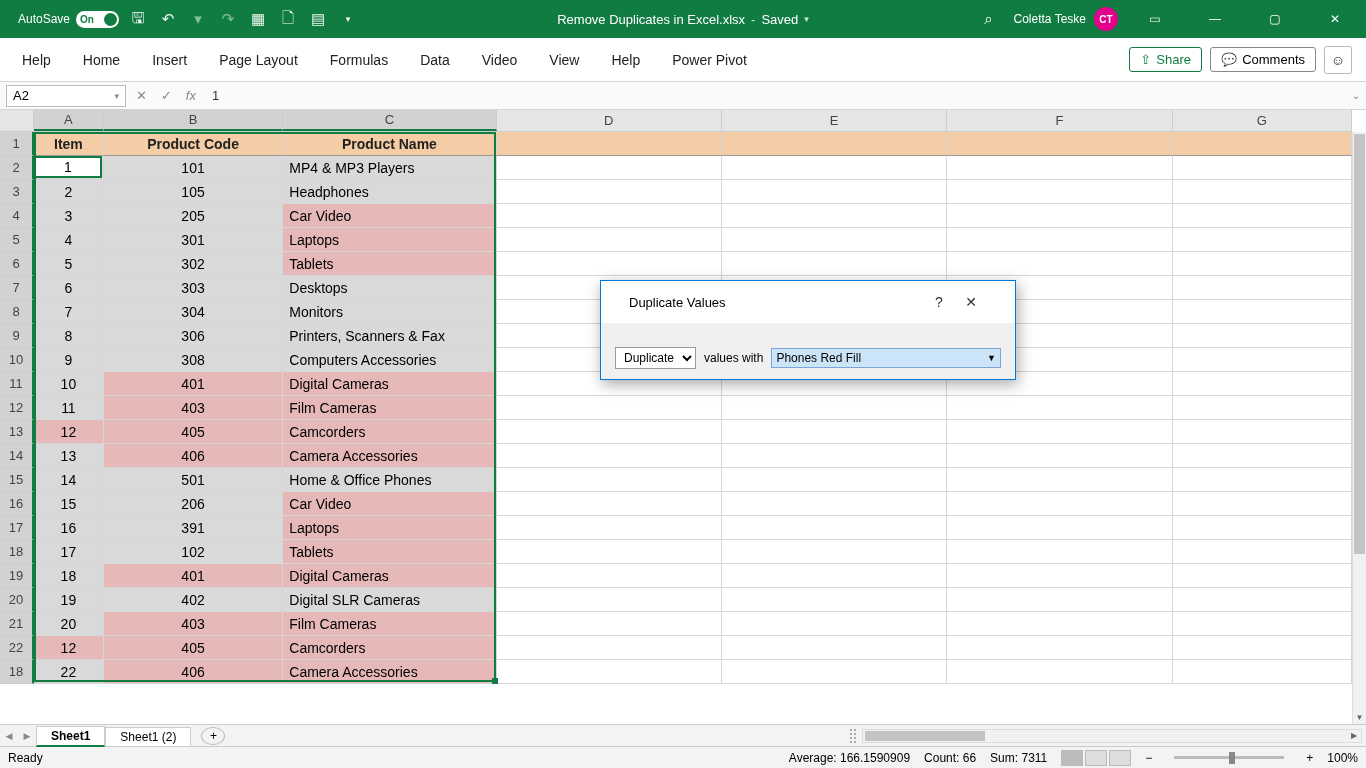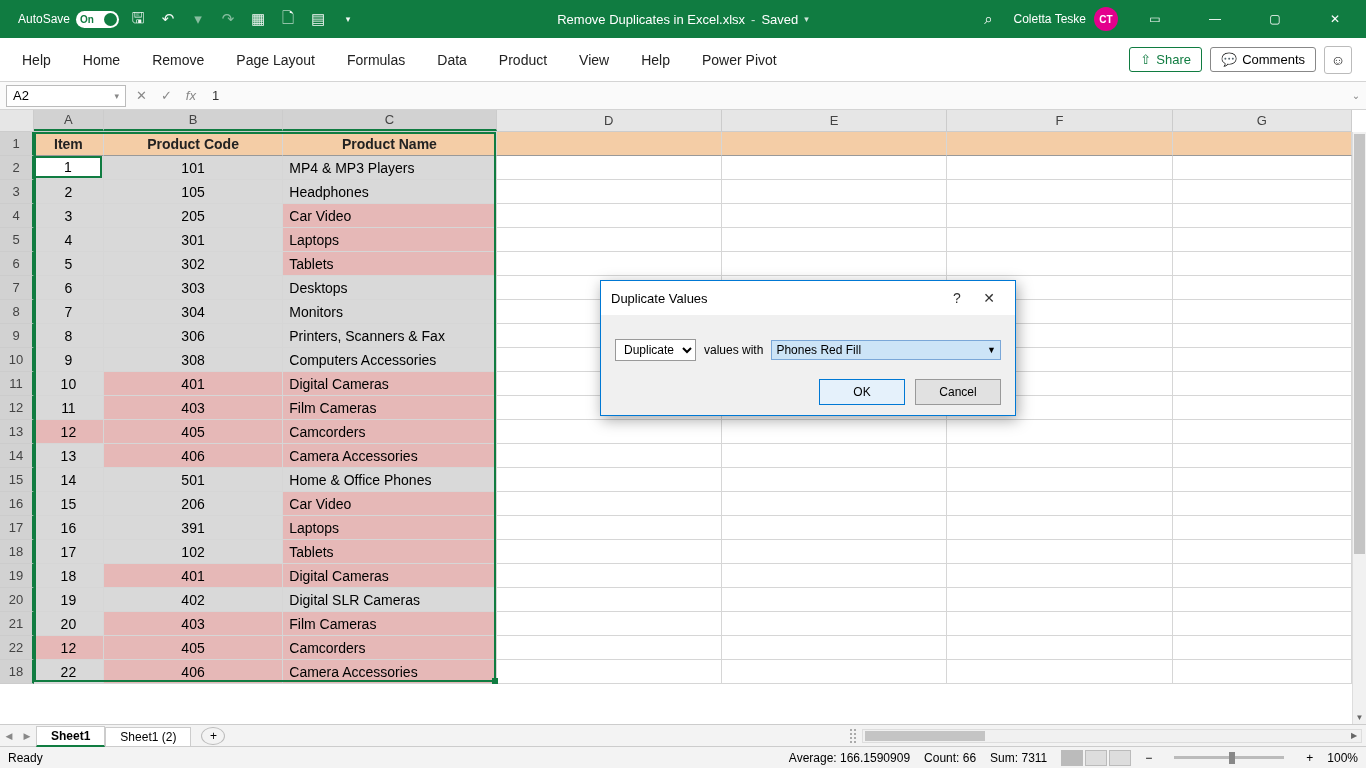--- a/index.html
+++ b/index.html
@@ -81,21 +81,21 @@
 .statusbar { height:22px; background:#f3f3f3; border-top:1px solid #ccc; display:flex; align-items:center; font-size:12px; padding:0 8px; gap:14px;}
 .statusbar .spacer{flex:1;}
 .viewbtns { display:flex; gap:2px;}
 .viewbtn { width:22px; height:16px; background:#ddd; border:1px solid #bbb;}
 .viewbtn.active{background:#bbb;}
 .zoom-slider { width:110px; height:3px; background:#bbb; position:relative; margin:0 8px;}
 .zoom-slider .knob{position:absolute; left:50%; top:-4px; width:6px; height:12px; background:#888;}
 
 
 .dialog { position:absolute; left:600px; top:280px; width:416px; background:#f0f0f0; border:1px solid #0078d4; box-shadow:2px 4px 14px rgba(0,0,0,.35); font-size:12px;}
-.dialog .titlebar-d { height:34px; background:#fff; display:flex; align-items:center; padding:0 10px; font-size:13px;}
+.dialog .titlebar-d { height:42px; background:#fff; display:flex; align-items:center; padding:0 28px; font-size:13px;}
 .dialog .titlebar-d .sp{flex:1;}
 .dialog .titlebar-d .icn{width:32px; text-align:center; font-size:14px; color:#333;}
 .dialog .body { padding:14px 14px 10px 14px;}
 .dialog .row-d { display:flex; align-items:center; gap:8px; margin-top:10px;}
 .dialog select { font-size:12px; padding:2px 4px; background:#fff; border:1px solid #999;}
 .dialog .sel-wide { flex:1; background:#cce4f7; border:1px solid #7aa7d8; padding:2px 4px; display:flex; justify-content:space-between; align-items:center; font-size:12px;}
 .dialog .sel-wide .chev{font-size:9px;}
 .dialog .btnrow { display:flex; justify-content:flex-end; gap:10px; margin-top:18px;}
 .dialog button { width:86px; height:26px; font-size:12px; border:1px solid #999; background:#e1e1e1;}
 .dialog button.primary { border:1px solid #0078d4; background:#e5f1fb;}
@@ -137,25 +137,25 @@
     <span class="winbtn">▭</span>
     <span class="winbtn">—</span>
     <span class="winbtn">▢</span>
     <span class="winbtn">✕</span>
   </div>
 </div>
 
 <div class="ribbon-tabs">
   <div class="ribbon-tab">Help</div>
   <div class="ribbon-tab">Home</div>
-  <div class="ribbon-tab">Remove</div>
+  <div class="ribbon-tab">Insert</div>
   <div class="ribbon-tab">Page Layout</div>
   <div class="ribbon-tab">Formulas</div>
   <div class="ribbon-tab">Data</div>
-  <div class="ribbon-tab">Product</div>
+  <div class="ribbon-tab">Video</div>
   <div class="ribbon-tab">View</div>
   <div class="ribbon-tab">Help</div>
   <div class="ribbon-tab">Power Pivot</div>
   <div class="ribbon-right">
     <div class="share-btn">
         <span>⇧</span>
         <span>Share</span>
       </div>
     <div class="comments-btn">
         <span>💬</span>
@@ -478,18 +478,14 @@
   </div>
   <div class="body">
     <div class="row-d">
       <select><option>Duplicate</option></select>
       <span>values with</span>
       <div class="sel-wide">
         <span>Phones Red Fill</span>
         <span class="chev">▼</span>
       </div>
     </div>
-    <div class="btnrow">
-      <button class="primary">OK</button>
-      <button>Cancel</button>
-    </div>
   </div>
 </div>
 
 </body></html>

